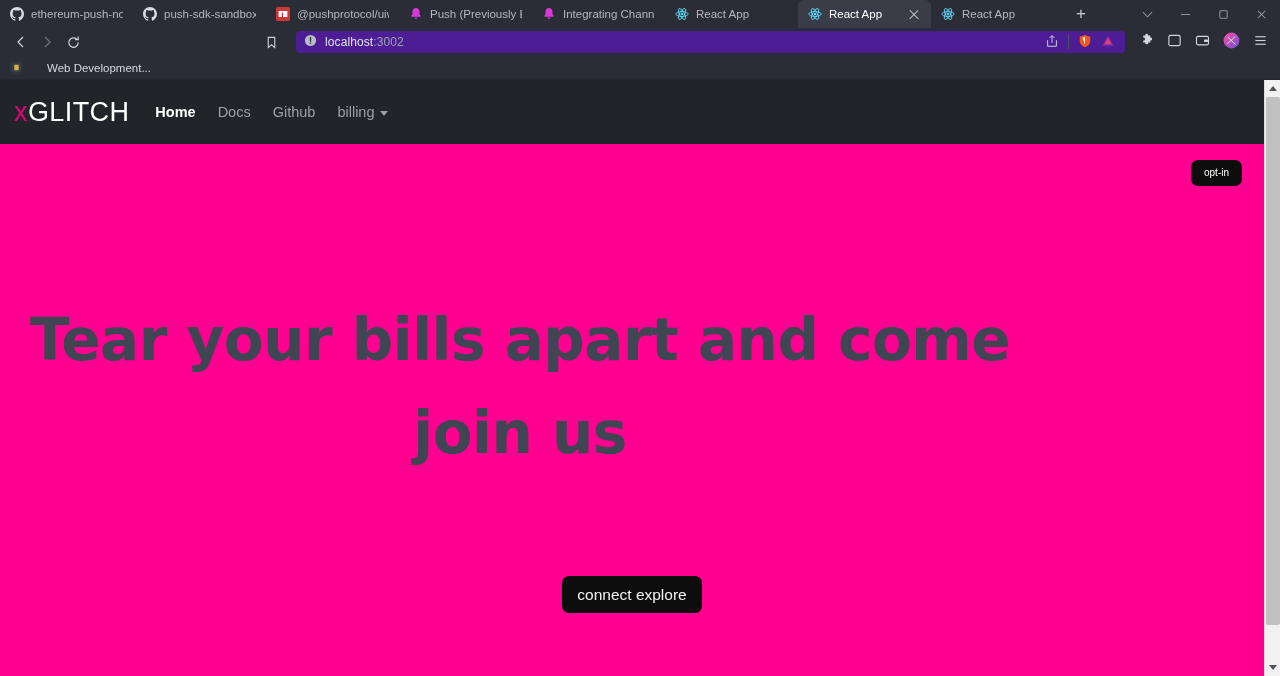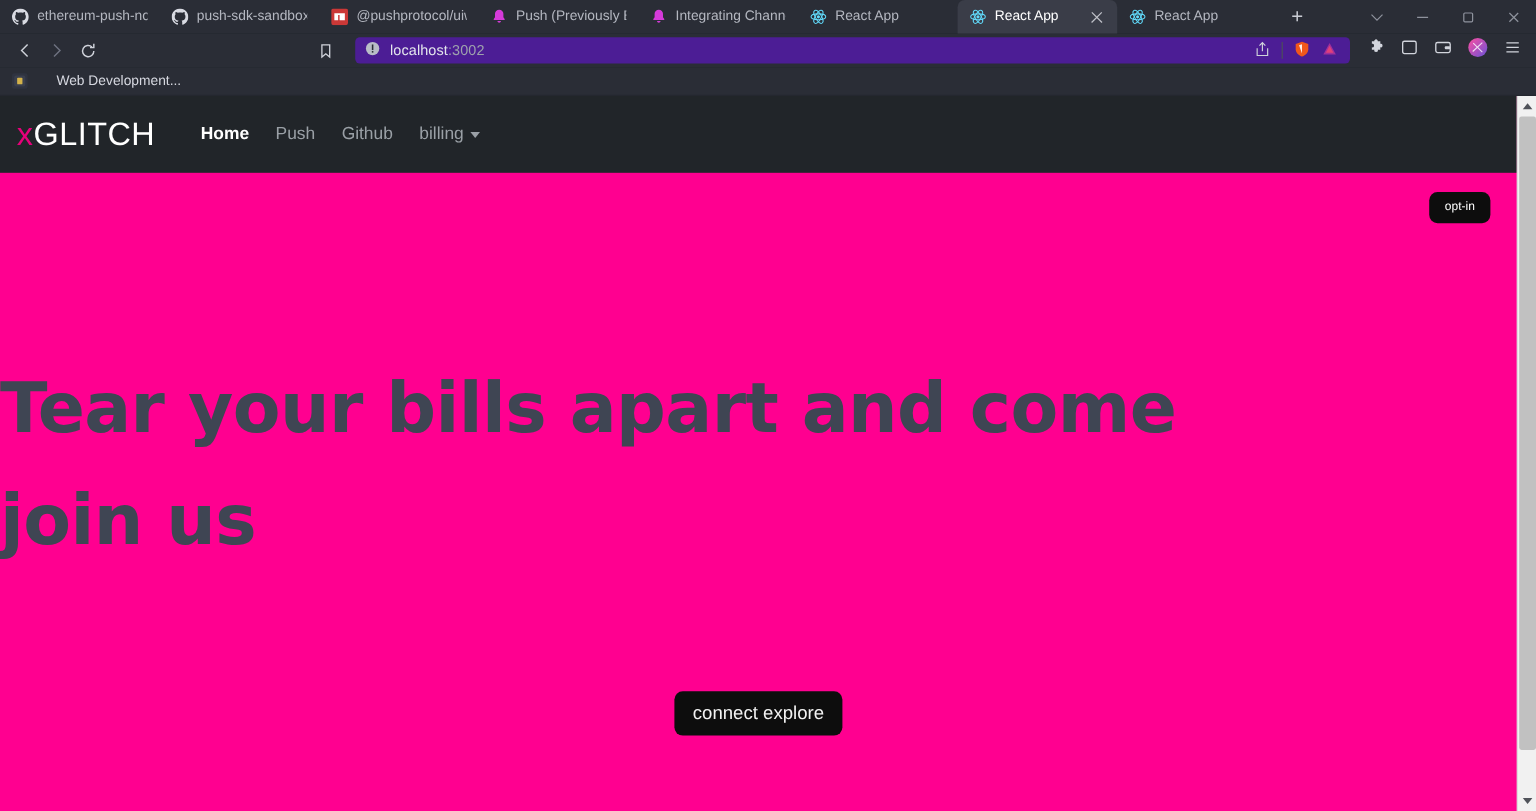--- a/index.html
+++ b/index.html
@@ -159,21 +159,21 @@
     position: relative;
     background: #ff0090;
   }
 
   .sitenav {
     height: 64px;
     background: #212529;
     display: flex;
     align-items: center;
     padding: 0 14px;
-    gap: 16px;
+    gap: 4px;
   }
   .brand {
     font-size: 27px;
     letter-spacing: .4px;
     color: #ffffff;
     font-weight: 400;
     margin-right: 22px;
   }
   .brand .x { color: #e6007a; }
   .navlinks {
@@ -207,20 +207,21 @@
     font-size: 10px;
     padding: 8px 13px;
     line-height: 1;
     cursor: pointer;
   }
 
   .hero {
     position: absolute;
     left: 0; top: 64px;
     width: 1040px;
+    text-align: center;
   }
   .hero h1 {
     font-family: "DejaVu Sans", sans-serif;
     font-weight: bold;
     font-size: 58px;
     line-height: 93px;
     color: #3f4553;
     letter-spacing: -0.5px;
     padding-top: 150px;
   }
@@ -513,21 +514,21 @@
 
   <div class="viewport">
     <div class="page">
 
       <div class="sitenav">
         <div class="brand">
           <span class="x">x</span><span>GLITCH</span>
         </div>
         <div class="navlinks">
           <a class="navlink active">Home</a>
-          <a class="navlink">Push</a>
+          <a class="navlink">Docs</a>
           <a class="navlink">Github</a>
           <a class="navlink"><span>billing</span><span class="caret"></span></a>
         </div>
       </div>
 
       <div class="optin-wrap">
         <button class="btn-dark">opt-in</button>
       </div>
 
       <div class="hero">

